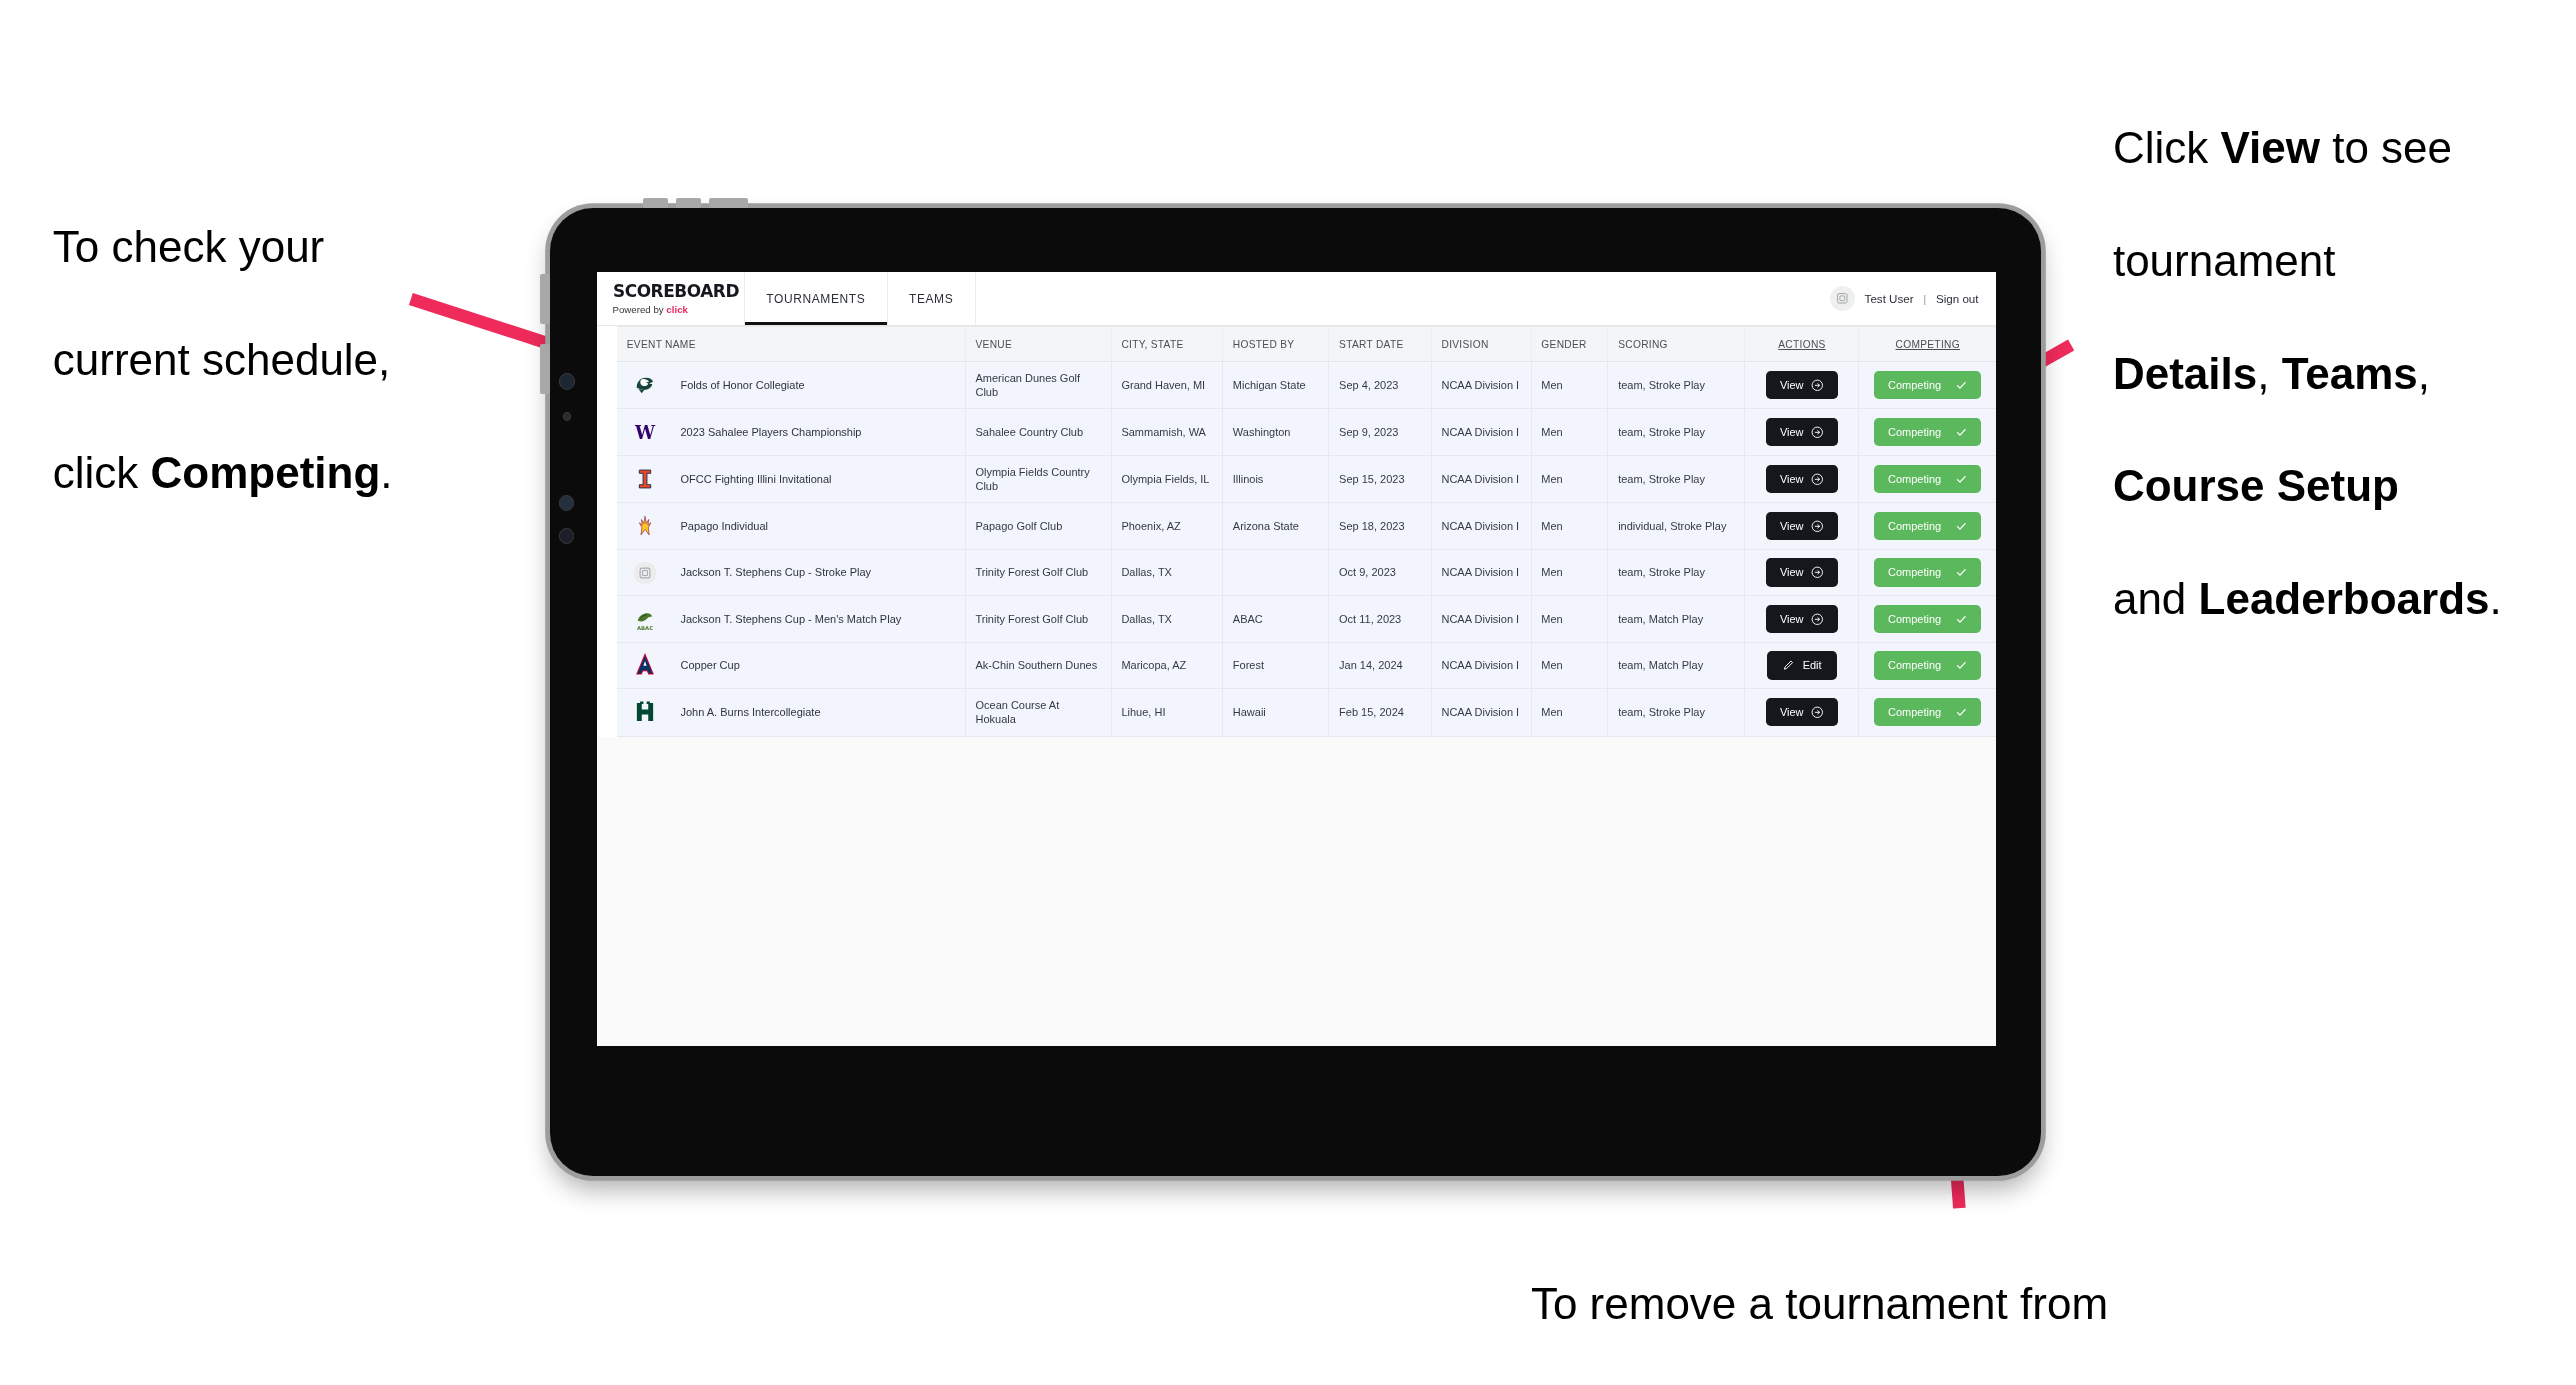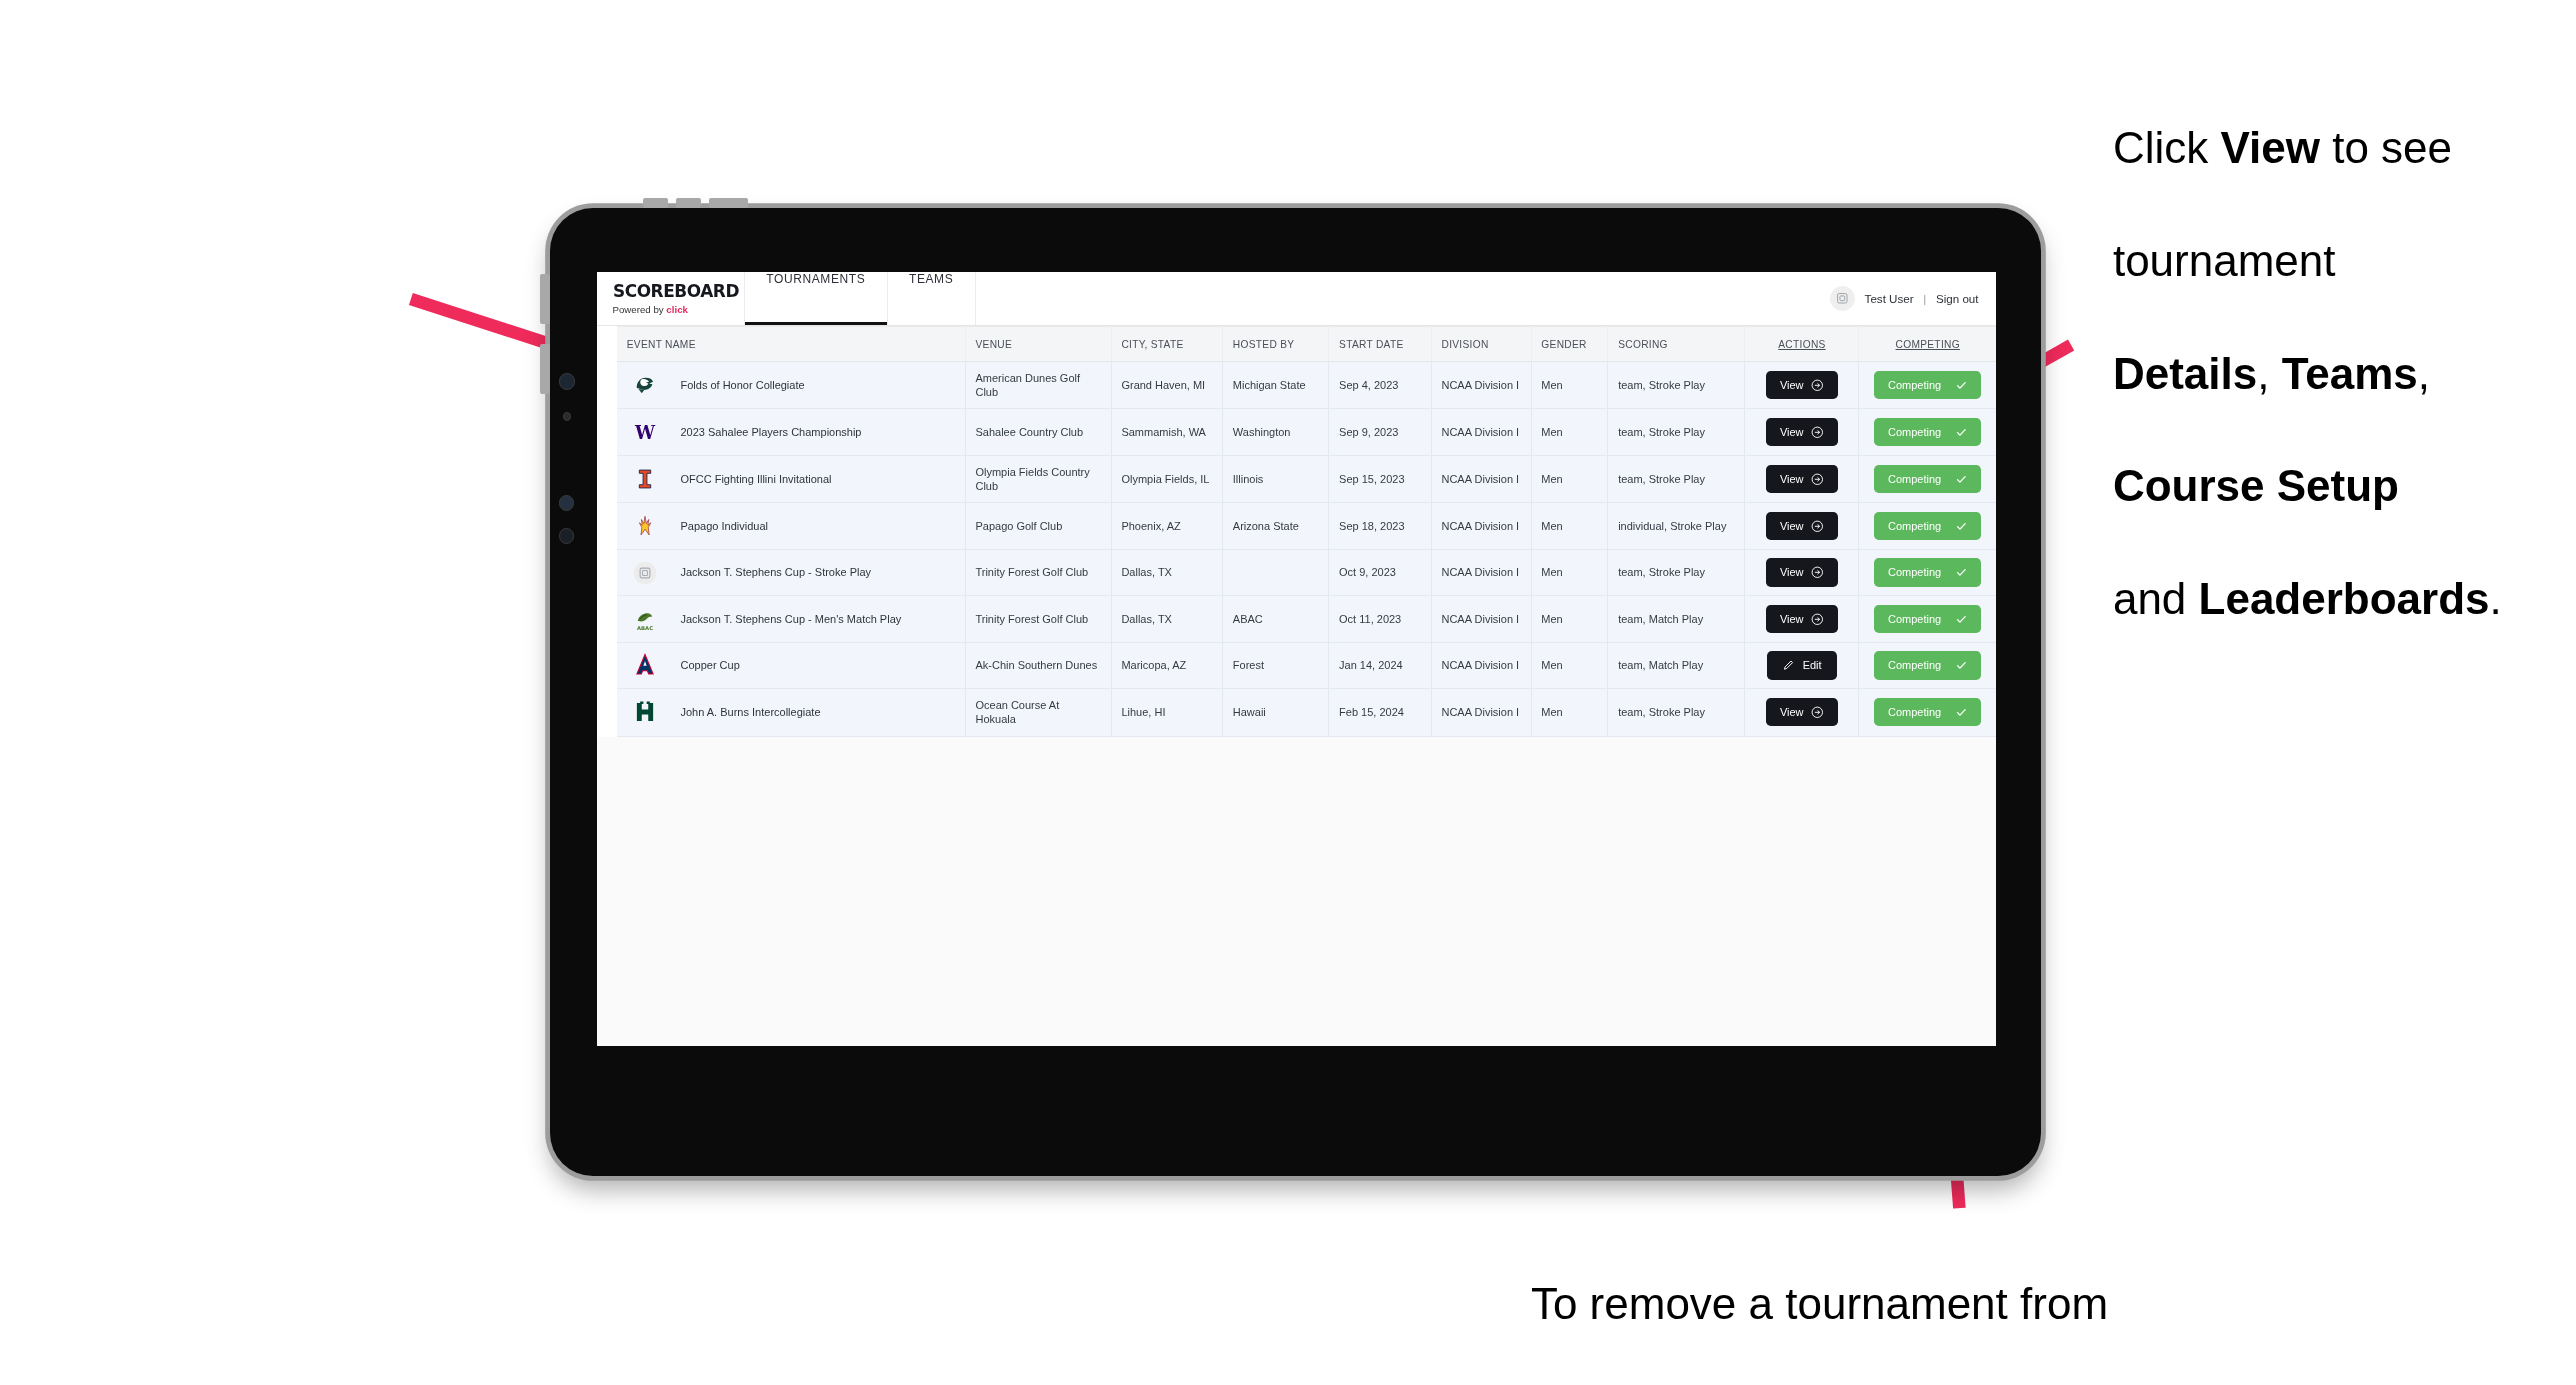--- a/index.html
+++ b/index.html
@@ -76,21 +76,21 @@
   }
   #brand-title {
     font-family: "DejaVu Sans", sans-serif;
     font-weight: 700; font-size: 18.4px; letter-spacing: -0.5px;
     color:#16181d; line-height: 1; transform: scaleX(.92); transform-origin: left;
   }
   #brand-sub { font-size: 9.7px; color:#333; margin-top:3.9px; }
   #brand-sub .clippd { color:#e8285c; font-weight:700; }
 
   .nav-tab {
-    display:flex; justify-content:center;
+    display:flex; align-items:center; justify-content:center;
     padding: 0 21.3px; font-size: 12px; letter-spacing: 0.6px;
     color:#2b2f36; border-left: 1px solid #ececec; position: relative;
     cursor: pointer;
   }
   .nav-tab.active::after {
     content:""; position:absolute; left:0; right:0; bottom:0; height:2.9px; background:#111;
   }
   #nav-spacer { flex:1; border-left: 1px solid #ececec; }
   #header-right {
     display:flex; align-items:center; gap:9.7px; padding: 0 17.5px;
@@ -173,20 +173,25 @@
   .c-gender { width: 60px; }
   .c-scoring { width: 107px; }
   .c-actions { width: 89px; }
   .c-competing { width: 107px; }
 </style>
 </head>
 <body>
 
 <div id="stage">
 
+  <div class="anno" id="anno-left">
+    <span>To check your</span><br>
+    <span>current schedule,</span><br>
+    <span>click </span><b>Competing</b><span>.</span>
+  </div>
 
   <div class="anno" id="anno-right">
     <span>Click </span><b>View</b><span> to see</span><br>
     <span>tournament</span><br>
     <b>Details</b><span>, </span><b>Teams</b><span>,</span><br>
     <b>Course Setup</b><br>
     <span>and </span><b>Leaderboards</b><span>.</span>
   </div>
 
   <div class="anno" id="anno-bottom">

